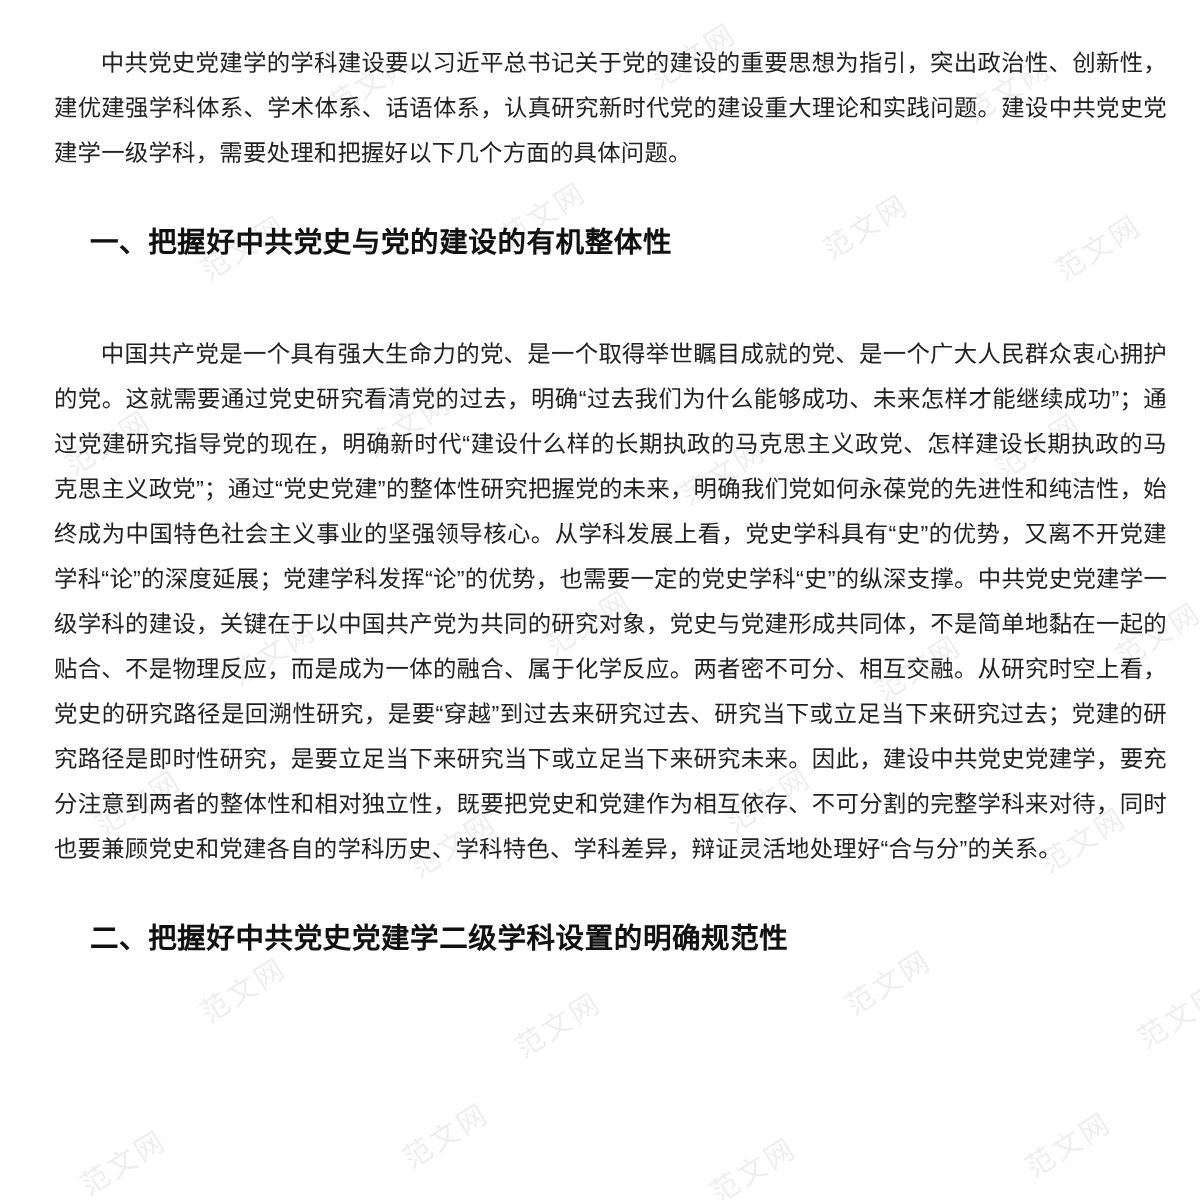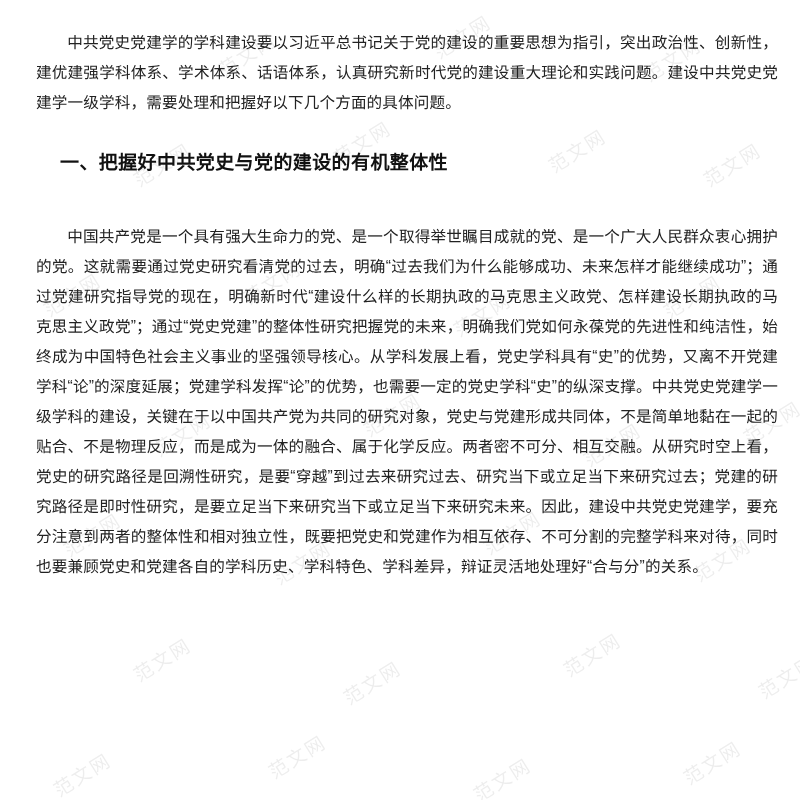--- a/index.html
+++ b/index.html
@@ -129,14 +129,15 @@
 
   <div class="spacer-md"></div>
 
 
   <div class="spacer-md"></div>
 
   <p class="doc-paragraph">中国共产党是一个具有强大生命力的党、是一个取得举世瞩目成就的党、是一个广大人民群众衷心拥护的党。这就需要通过党史研究看清党的过去，明确“过去我们为什么能够成功、未来怎样才能继续成功”；通过党建研究指导党的现在，明确新时代“建设什么样的长期执政的马克思主义政党、怎样建设长期执政的马克思主义政党”；通过“党史党建”的整体性研究把握党的未来，明确我们党如何永葆党的先进性和纯洁性，始终成为中国特色社会主义事业的坚强领导核心。从学科发展上看，党史学科具有“史”的优势，又离不开党建学科“论”的深度延展；党建学科发挥“论”的优势，也需要一定的党史学科“史”的纵深支撑。中共党史党建学一级学科的建设，关键在于以中国共产党为共同的研究对象，党史与党建形成共同体，不是简单地黏在一起的贴合、不是物理反应，而是成为一体的融合、属于化学反应。两者密不可分、相互交融。从研究时空上看，党史的研究路径是回溯性研究，是要“穿越”到过去来研究过去、研究当下或立足当下来研究过去；党建的研究路径是即时性研究，是要立足当下来研究当下或立足当下来研究未来。因此，建设中共党史党建学，要充分注意到两者的整体性和相对独立性，既要把党史和党建作为相互依存、不可分割的完整学科来对待，同时也要兼顾党史和党建各自的学科历史、学科特色、学科差异，辩证灵活地处理好“合与分”的关系。</p>
 
   <div class="spacer-lg"></div>
 
+  <h2 class="doc-heading">二、把握好中共党史党建学二级学科设置的明确规范性</h2>
 
 </main>
 
 </body></html>

